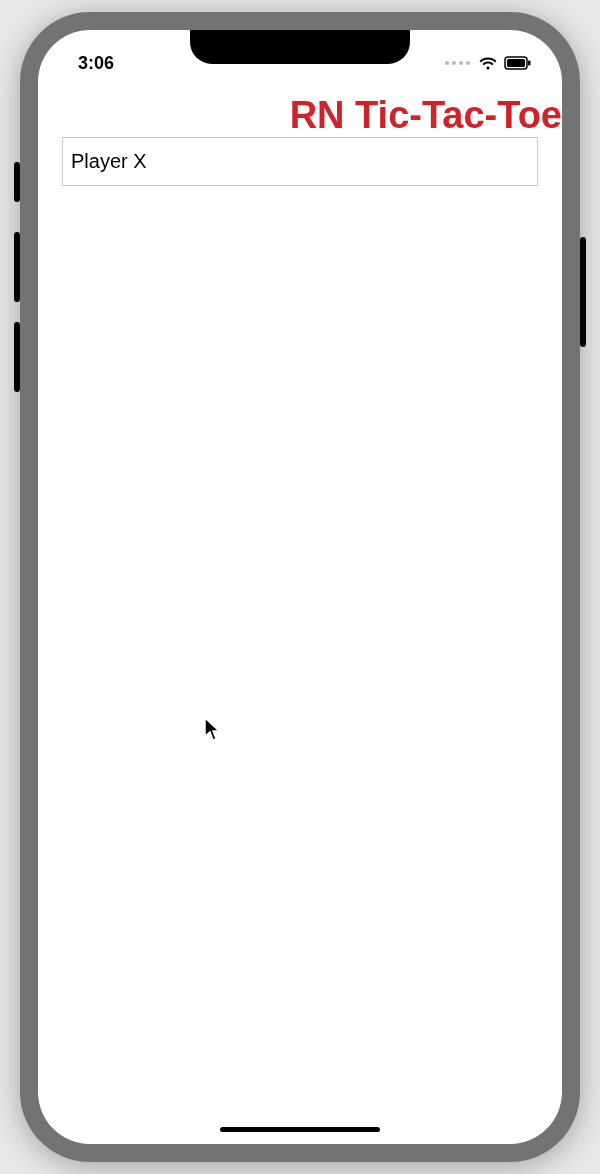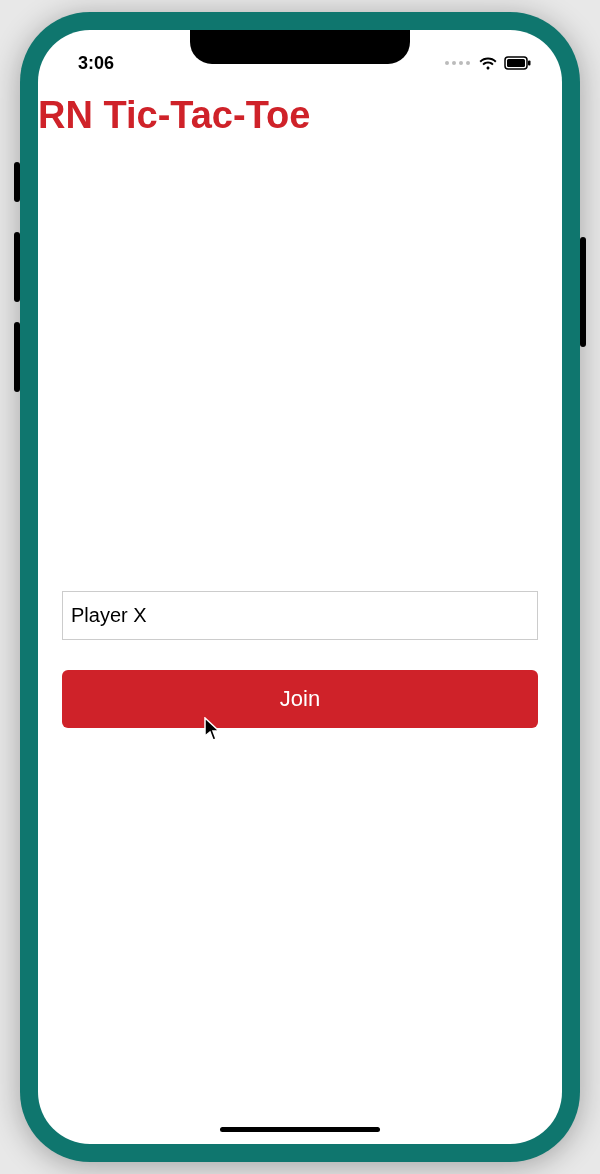--- a/index.html
+++ b/index.html
@@ -15,21 +15,21 @@
       font-family: -apple-system, BlinkMacSystemFont, "Helvetica Neue", Arial, sans-serif;
       display: flex;
       align-items: center;
       justify-content: center;
       position: relative;
     }
 
     .phone-frame {
       width: 560px;
       height: 1150px;
-      background: #0f766e;
+      background: #737373;
       border-radius: 70px;
       padding: 18px;
       position: relative;
       box-shadow: 0 4px 30px rgba(0,0,0,0.3);
     }
 
     
     .side-btn {
       position: absolute;
       background: #000;
@@ -87,33 +87,32 @@
       width: 4px;
       height: 4px;
       border-radius: 50%;
       background: #bbb;
     }
 
     .wifi-icon svg { display: block; }
     .battery-icon svg { display: block; }
 
     .app-title {
-      text-align: left;
+      text-align: right;
       font-size: 38px;
       font-weight: 700;
       color: #cf2229;
       margin-top: 14px;
     }
 
     .content {
       padding: 0 24px;
     }
 
     .player-input {
-      margin-top: 454px;
       width: 100%;
       border: 1px solid #ccc;
       padding: 12px 8px;
       font-size: 20px;
       font-family: inherit;
       outline: none;
     }
 
     .button-row {
       display: flex;
@@ -187,21 +186,20 @@
         </div>
       </div>
     </div>
 
     <div class="app-title">RN Tic-Tac-Toe</div>
 
     <div class="content">
       <input type="text" class="player-input" autofocus="" value="Player X" style="">
 
       <div class="button-row">
-        <button class="action-btn">Join</button>
       </div>
     </div>
 
     <div class="home-indicator"></div>
   </div>
 </div>
 
 <div class="cursor">
   <svg width="18" height="26" viewBox="0 0 18 26">
     <path d="M1 1 L1 19 L6 15 L9 23 L12 22 L9 14 L15 14 Z" fill="#000" stroke="#fff" stroke-width="1.5"></path>

